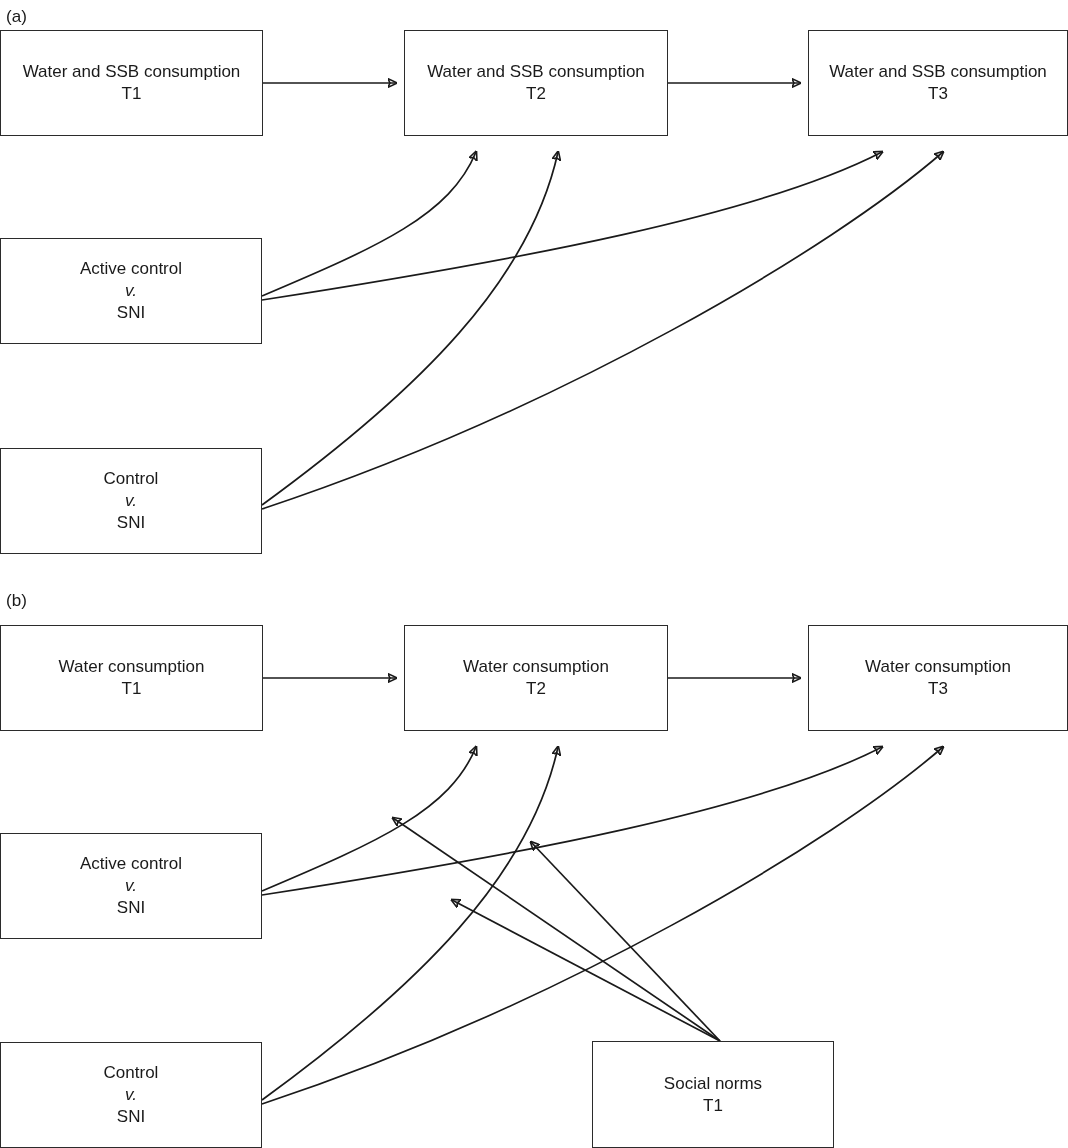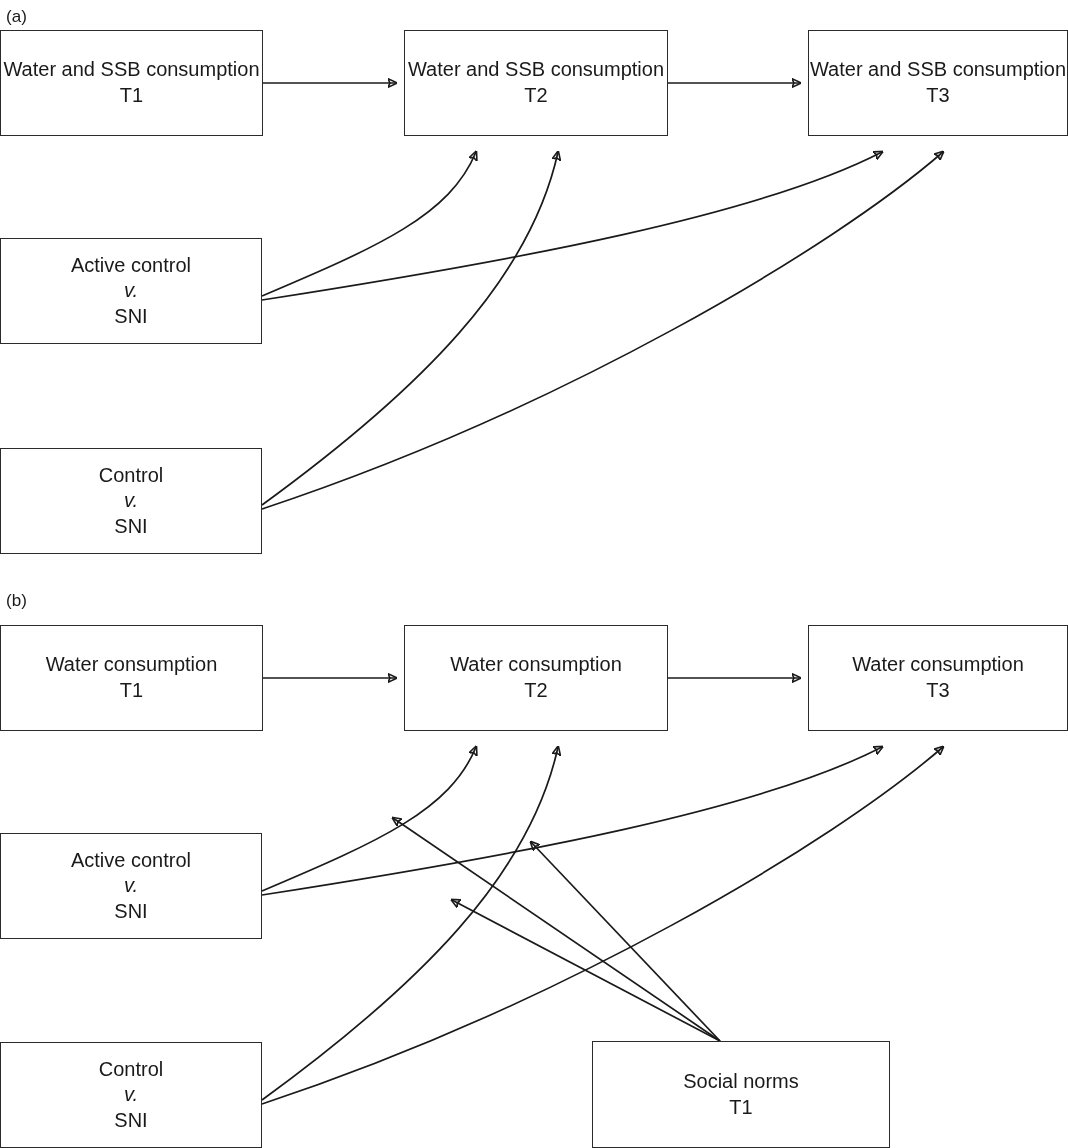--- a/index.html
+++ b/index.html
@@ -29,21 +29,21 @@
   .node-box {
     position: absolute;
     box-sizing: border-box;
     border: 1.6px solid #2b2b2b;
     background: #ffffff;
     display: flex;
     flex-direction: column;
     align-items: center;
     justify-content: center;
     text-align: center;
-    font-size: 20px;
+    font-size: 17px;
     line-height: 1.28;
     color: #1a1a1a;
     z-index: 3;
   }
   .node-line { display: block; white-space: nowrap; }
   .node-line.italic { font-style: italic; }
   svg.edges {
     position: absolute;
     left: 0;
     top: 0;
@@ -111,21 +111,21 @@
     <span class="node-line italic">v.</span>
     <span class="node-line">SNI</span>
   </div>
 
   <div class="node-box" style="left:0px; top:1042px; width:262px; height:106px;">
     <span class="node-line">Control</span>
     <span class="node-line italic">v.</span>
     <span class="node-line">SNI</span>
   </div>
 
-  <div class="node-box" style="left:592px; top:1041px; width:298px; height:107px;">
+  <div class="node-box" style="left:592px; top:1041px; width:242px; height:107px;">
     <span class="node-line">Social norms</span>
     <span class="node-line">T1</span>
   </div>
 
   <svg class="edges" viewBox="0 0 1068 1148">
     <defs>
       <marker id="ah" viewBox="0 0 10 10" refX="8.6" refY="5" markerWidth="5.6" markerHeight="5.6" orient="auto-start-reverse">
         <path d="M 0 0.4 L 10 5 L 0 9.6 L 2.3 5 Z" fill="#1a1a1a" stroke="none"></path>
       </marker>
     </defs>

